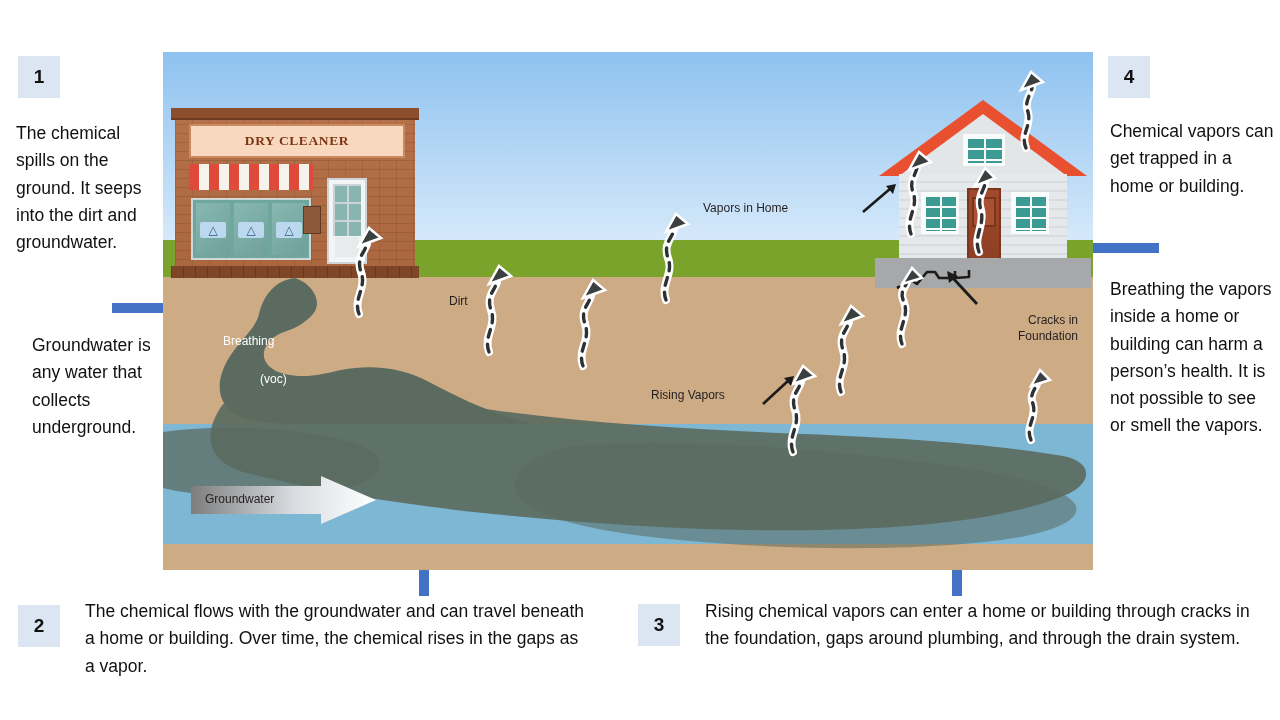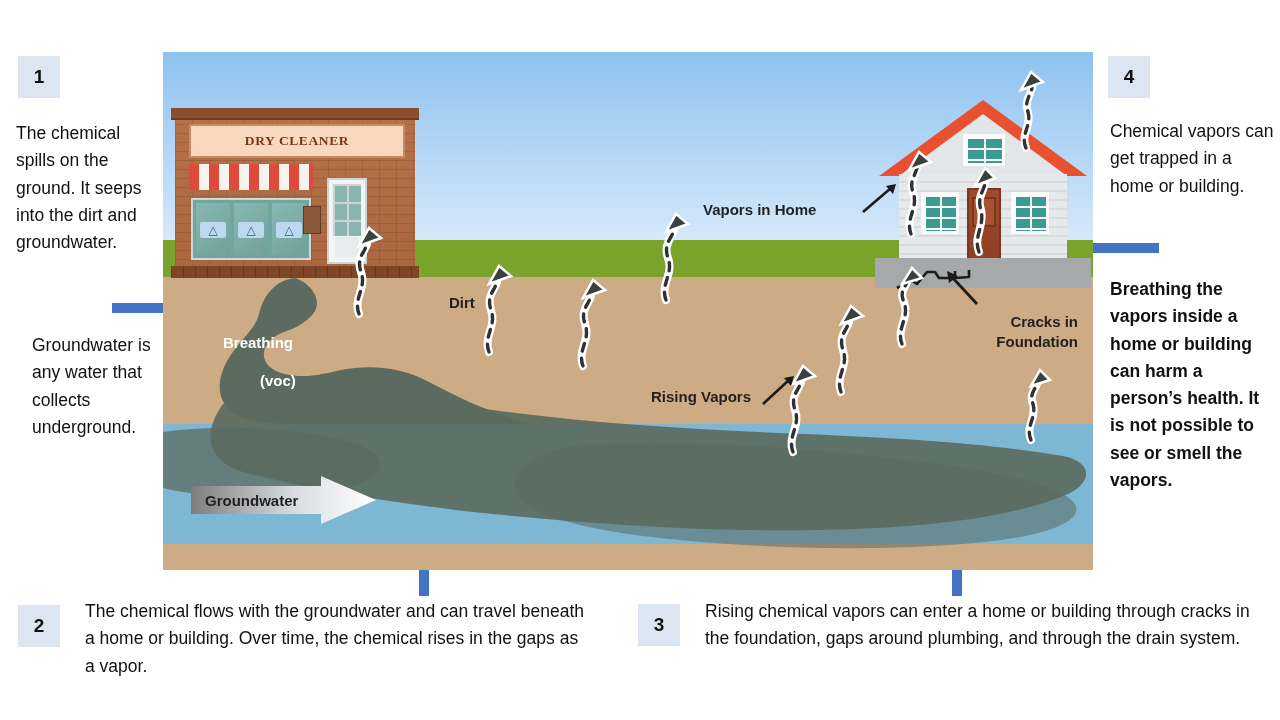--- a/index.html
+++ b/index.html
@@ -32,21 +32,21 @@
   .caption{
     position:absolute;
     color:#111;
     font-size:17.5px;
     line-height:1.56;
     white-space:pre-line;
   }
   #cap-1{left:16px;top:120px;width:142px;}
   #cap-1b{left:32px;top:332px;width:150px;}
   #cap-4{left:1110px;top:118px;width:165px;}
-  #cap-4b{left:1110px;top:276px;width:162px;font-weight:bold;}
+  #cap-4b{left:1110px;top:276px;width:162px;}
   #cap-2{left:85px;top:598px;width:500px;}
   #cap-3{left:705px;top:598px;width:560px;}
 
   
   .scene{
     position:absolute;
     left:163px;top:52px;
     width:930px;height:518px;
     overflow:hidden;
   }
@@ -175,21 +175,21 @@
   .foundation{
     position:absolute;left:-10px;top:158px;width:216px;height:30px;background:#a6a8a9;
   }
   .crack{position:absolute;left:8px;top:166px;}
 
   
   .plume{position:absolute;left:0;top:0;width:930px;height:518px;}
 
   
   .slabel{
-    position:absolute;color:#231f20;font-weight:bold;font-size:15px;
+    position:absolute;color:#231f20;font-weight:normal;font-size:12px;
   }
   .slabel.white{color:#ffffff;}
   #lbl-dirt{left:256px;top:242px;margin-left:30px;}
   #lbl-chemical{left:60px;top:282px;}
   #lbl-voc{left:97px;top:320px;}
   #lbl-rising{left:488px;top:336px;}
   #lbl-cracks{left:795px;top:260px;width:120px;line-height:1.35;text-align:right;}
   #lbl-vapors-home{left:540px;top:149px;}
   #lbl-groundwater{left:42px;top:440px;color:#231f20;}
 

